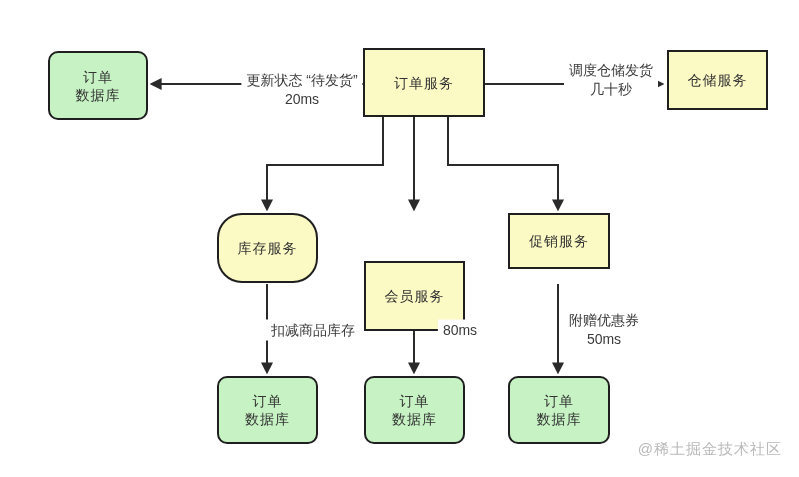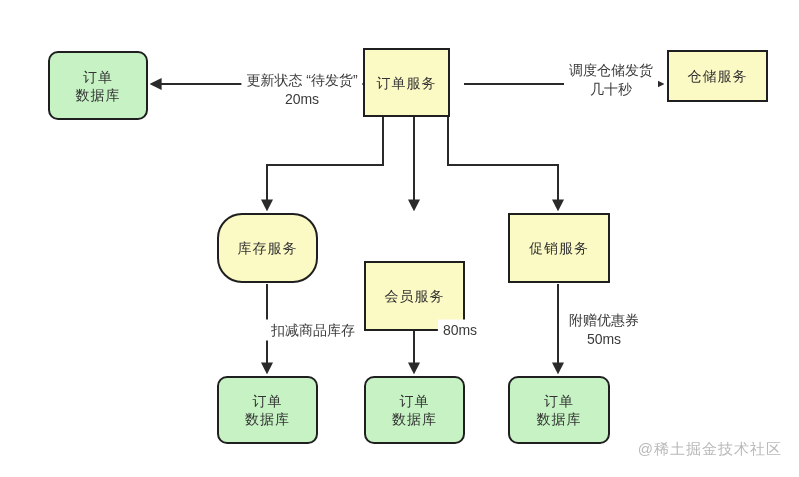--- a/index.html
+++ b/index.html
@@ -87,37 +87,37 @@
     <path class="edge" d="M267 284 L267 372" marker-end="url(#arrow)"></path>
     <path class="edge" d="M414 284 L414 372" marker-end="url(#arrow)"></path>
     <path class="edge" d="M558 284 L558 372" marker-end="url(#arrow)"></path>
   </svg>
 
   <div class="node db" style="left:48px; top:51px; width:100px; height:69px;">
     <span>订单
 数据库</span>
   </div>
 
-  <div class="node service" style="left:363px; top:48px; width:87px; height:69px;">
+  <div class="node service" style="left:363px; top:48px; width:122px; height:69px;">
     <span>订单服务</span>
   </div>
 
-  <div class="node service" style="left:667px; top:50px; width:101px; height:52px;">
+  <div class="node service" style="left:667px; top:50px; width:101px; height:60px;">
     <span>仓储服务</span>
   </div>
 
   <div class="node service" style="left:217px; top:213px; width:101px; height:70px;border-radius:25px;">
     <span>库存服务</span>
   </div>
 
   <div class="node service" style="left:364px; top:213px; width:101px; height:70px;margin-top:48px;">
     <span>会员服务</span>
   </div>
 
-  <div class="node service" style="left:508px; top:213px; width:102px; height:70px;">
+  <div class="node service" style="left:508px; top:213px; width:102px; height:56px;">
     <span>促销服务</span>
   </div>
 
   <div class="node db" style="left:217px; top:376px; width:101px; height:68px;">
     <span>订单
 数据库</span>
   </div>
 
   <div class="node db" style="left:364px; top:376px; width:101px; height:68px;">
     <span>订单

